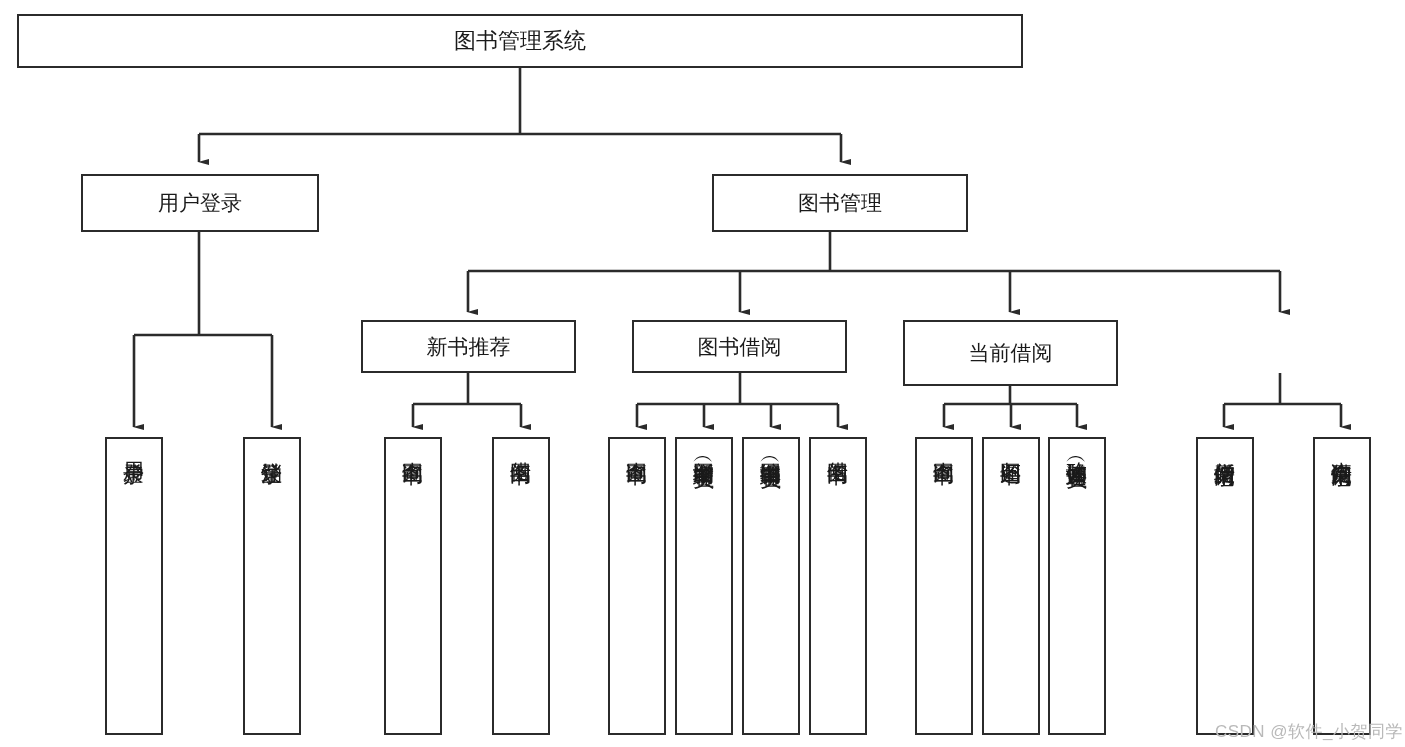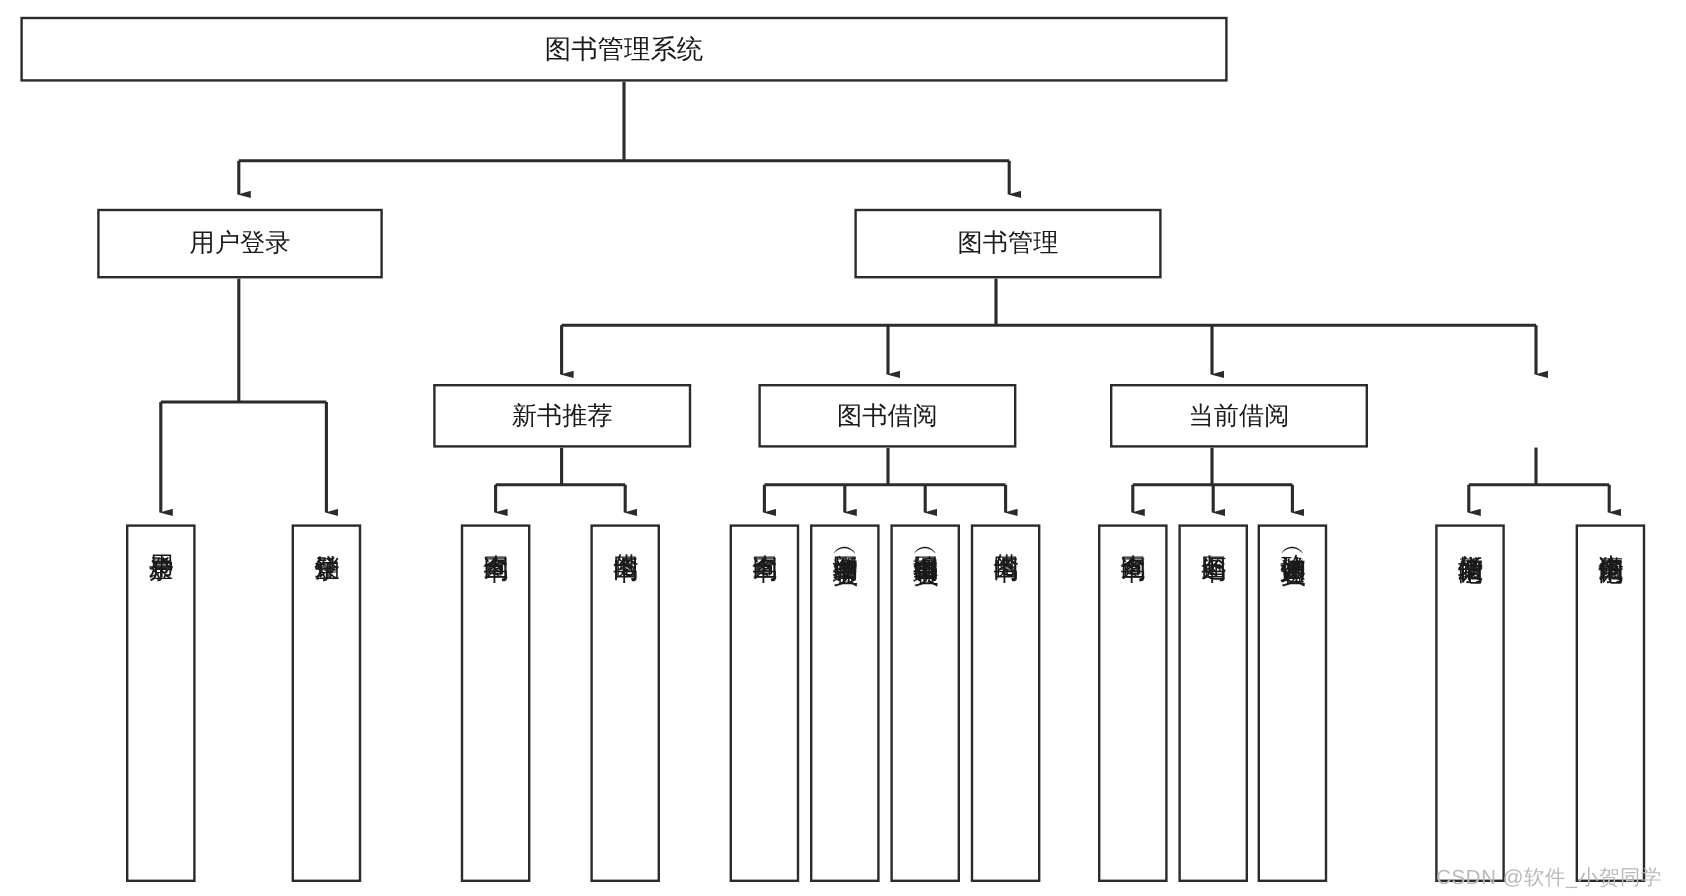--- a/index.html
+++ b/index.html
@@ -55,21 +55,21 @@
   .node.vertical .node-label {
     writing-mode: vertical-rl;
     text-orientation: upright;
     font-size: 21px;
     letter-spacing: 1px;
     line-height: 1;
   }
   .node.root .node-label { font-size: 22px; }
   .watermark {
     position: absolute;
-    right: 20px;
+    right: 2px;
     bottom: 4px;
     font-size: 17px;
     color: #b9b9b9;
     letter-spacing: 0.5px;
     user-select: none;
     white-space: nowrap;
   }
 </style>
 </head>
 <body>
@@ -136,21 +136,21 @@
   <div class="node horizontal" style="left:712px; top:174px; width:256px; height:58px;">
     <span class="node-label">图书管理</span>
   </div>
 
   <div class="node horizontal" style="left:632px; top:320px; width:215px; height:53px;">
     <span class="node-label">图书借阅</span>
   </div>
   <div class="node horizontal" style="left:361px; top:320px; width:215px; height:53px;">
     <span class="node-label">新书推荐</span>
   </div>
-  <div class="node horizontal" style="left:925px; top:320px; width:215px; height:53px;">
+  <div class="node horizontal" style="left:903px; top:320px; width:215px; height:66px;">
     <span class="node-label">当前借阅</span>
   </div>
 
   <div class="node vertical" style="left:105px; top:437px; width:58px; height:298px;">
     <span class="node-label">用户登录</span>
   </div>
   <div class="node vertical" style="left:243px; top:437px; width:58px; height:298px;">
     <span class="node-label">注销登录</span>
   </div>
 

